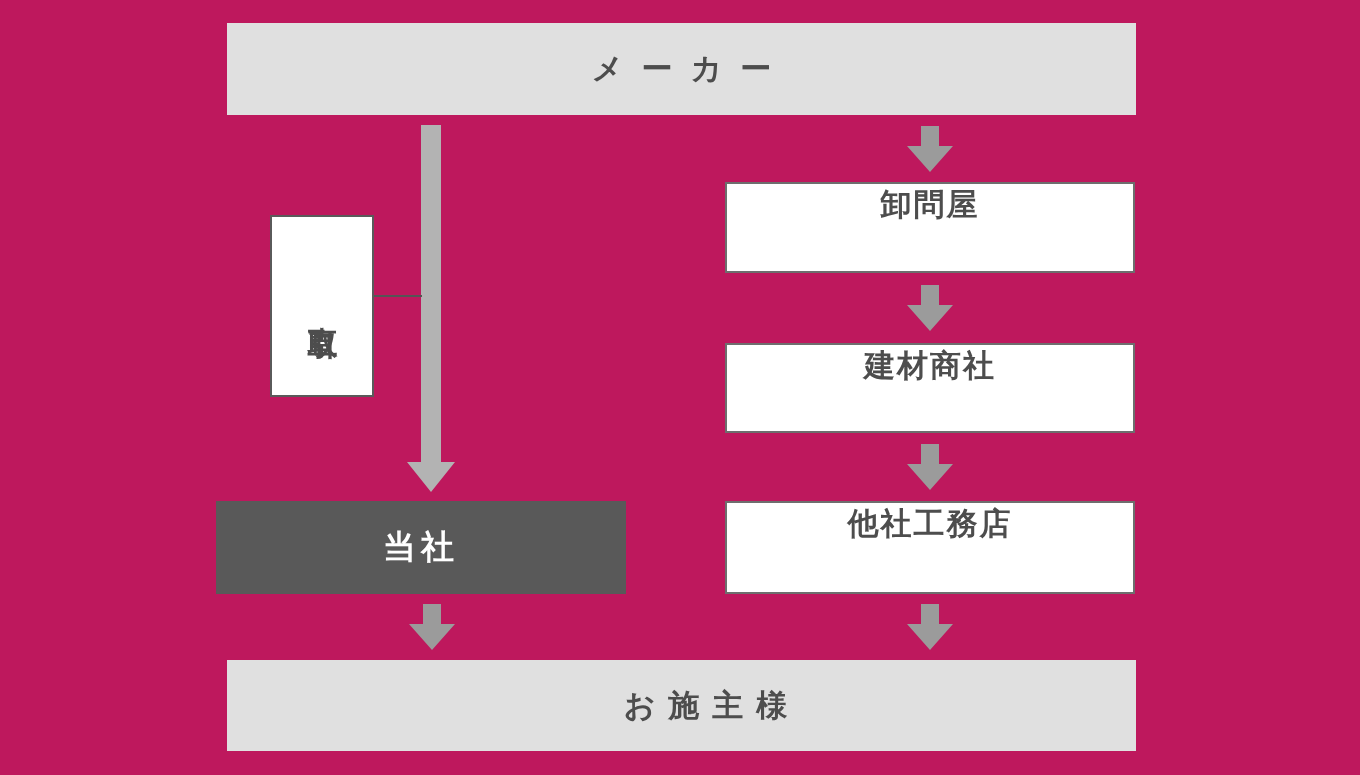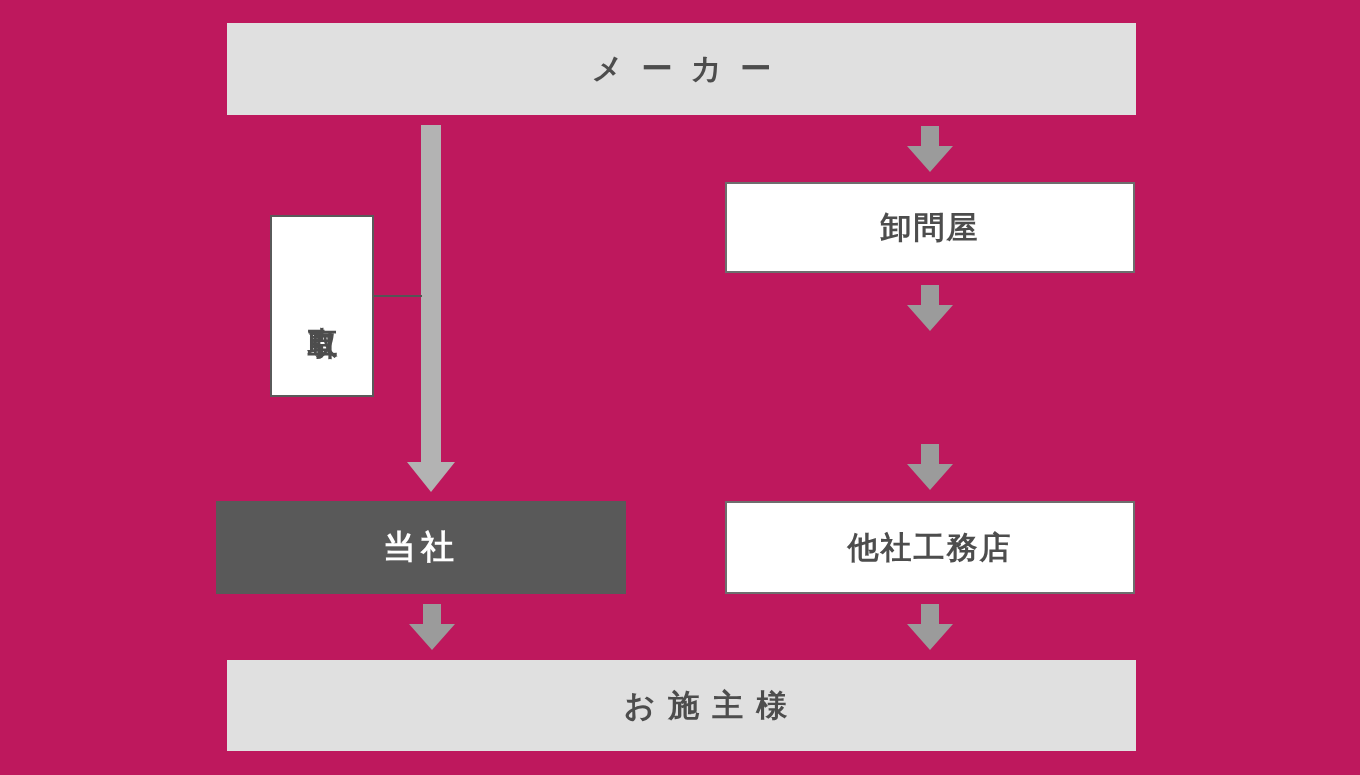--- a/index.html
+++ b/index.html
@@ -31,21 +31,20 @@
   .bar.bottom-bar { top: 660px; height: 91px; padding-left: 48px; }
   .bar.bottom-bar span { letter-spacing: 13px; margin-right: -13px; }
 
   .white-box {
     position: absolute;
     left: 725px;
     width: 410px;
     background: #ffffff;
     border: 2px solid var(--box-border);
     display: flex;
-    align-items: center;
     justify-content: center;
     color: var(--text-dark);
     font-size: 31px;
     font-weight: 600;
     letter-spacing: 2px;
   }
   .box-wholesaler { top: 182px; height: 91px; }
   .box-trading   { top: 343px; height: 90px; }
   .box-contractor{ top: 501px; height: 93px; }
 
@@ -124,20 +123,23 @@
   </div>
   <div class="connector-line"></div>
 
   <div class="dark-box">
     <span>当社</span>
   </div>
 
   <div class="white-box box-wholesaler">
     <span>卸問屋</span>
   </div>
+  <div class="white-box box-trading">
+    <span>建材商社</span>
+  </div>
   <div class="white-box box-contractor">
     <span>他社工務店</span>
   </div>
 
   <svg class="arrow-svg small-arrow sa-right-1" width="46" height="46" viewBox="0 0 46 46">
     <polygon points="14,0 32,0 32,20 46,20 23,46 0,20 14,20"></polygon>
   </svg>
   <svg class="arrow-svg small-arrow sa-right-2" width="46" height="46" viewBox="0 0 46 46">
     <polygon points="14,0 32,0 32,20 46,20 23,46 0,20 14,20"></polygon>
   </svg>

